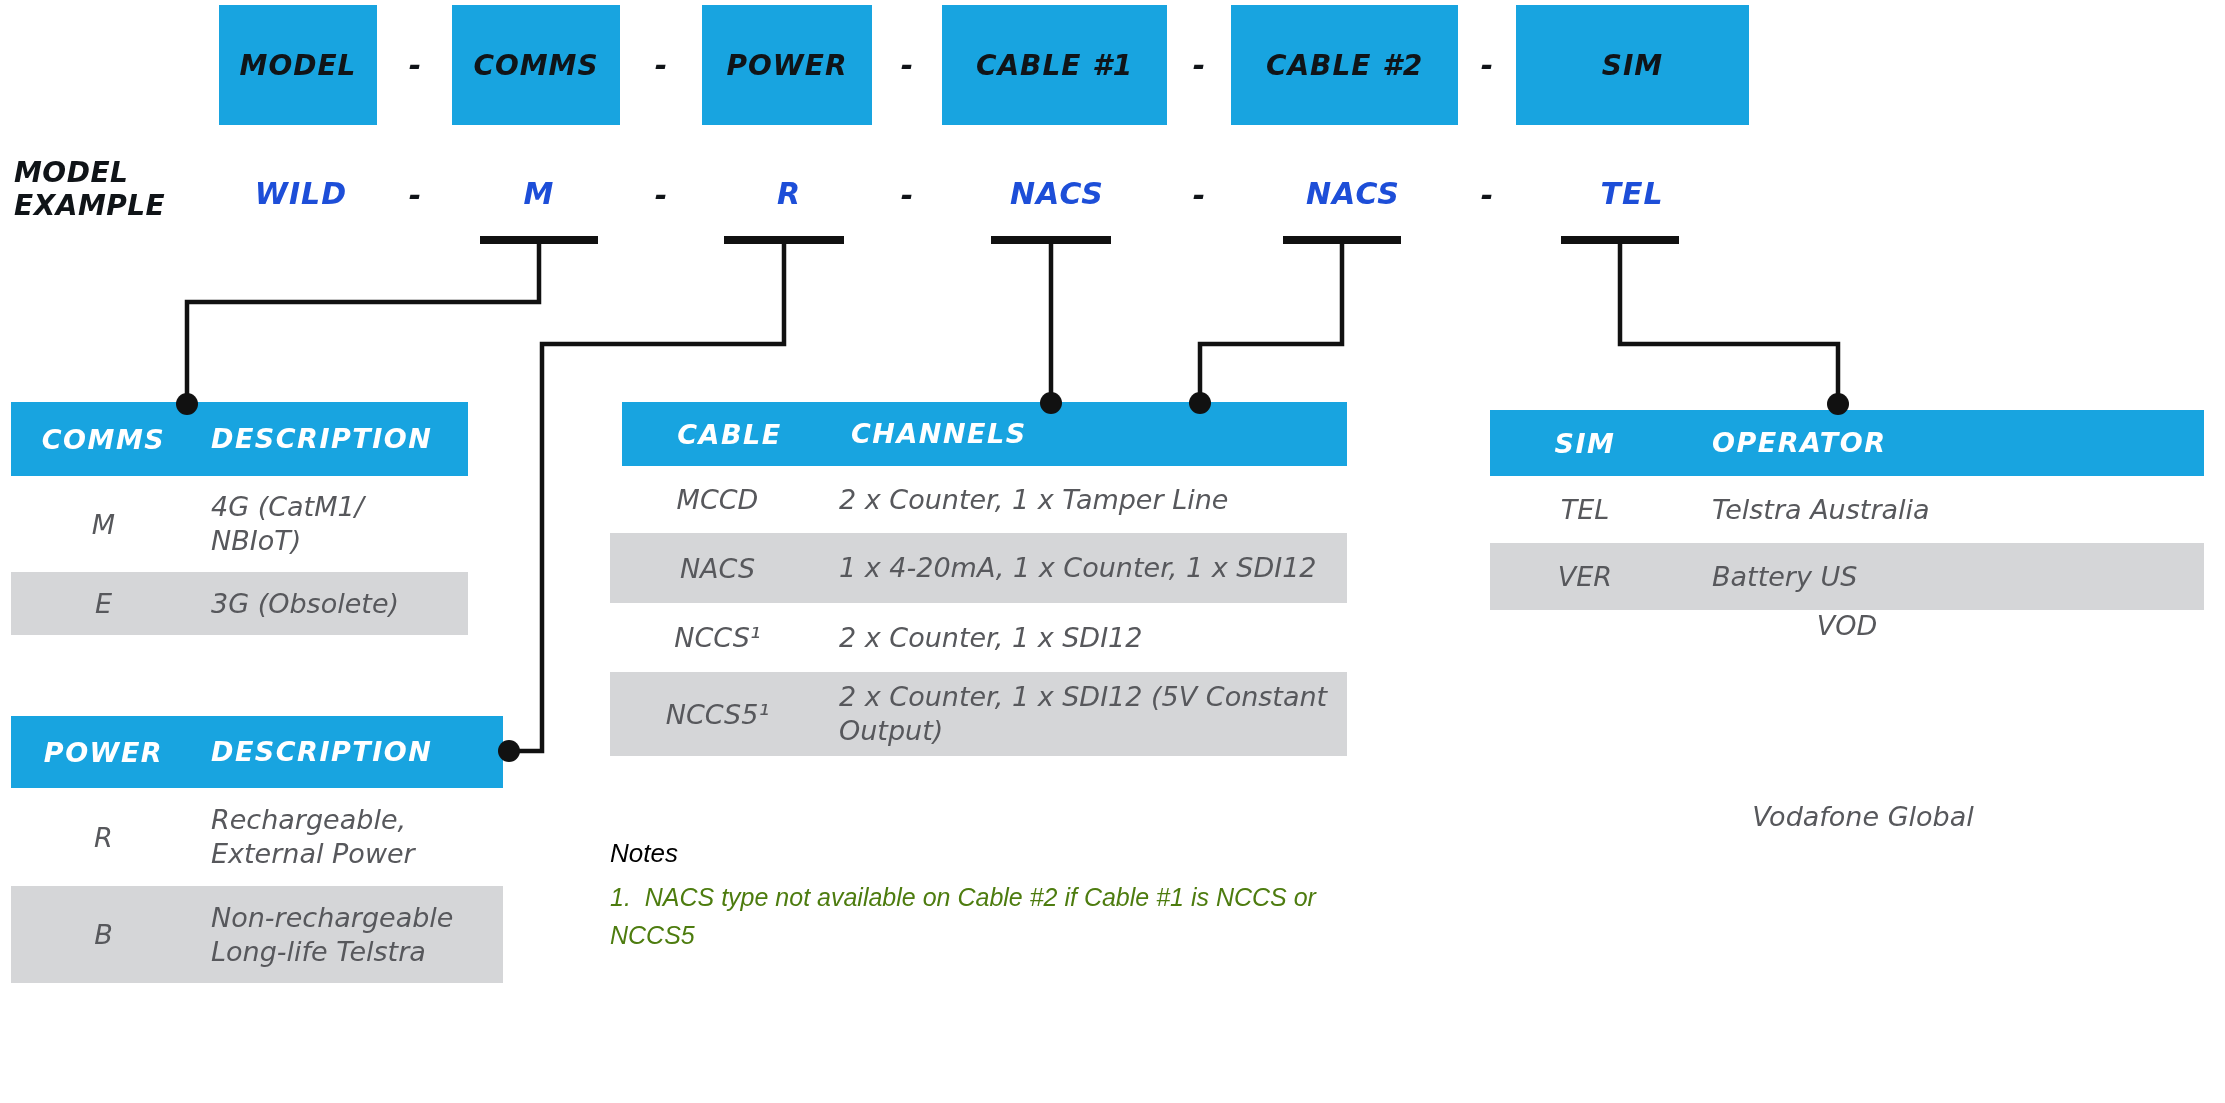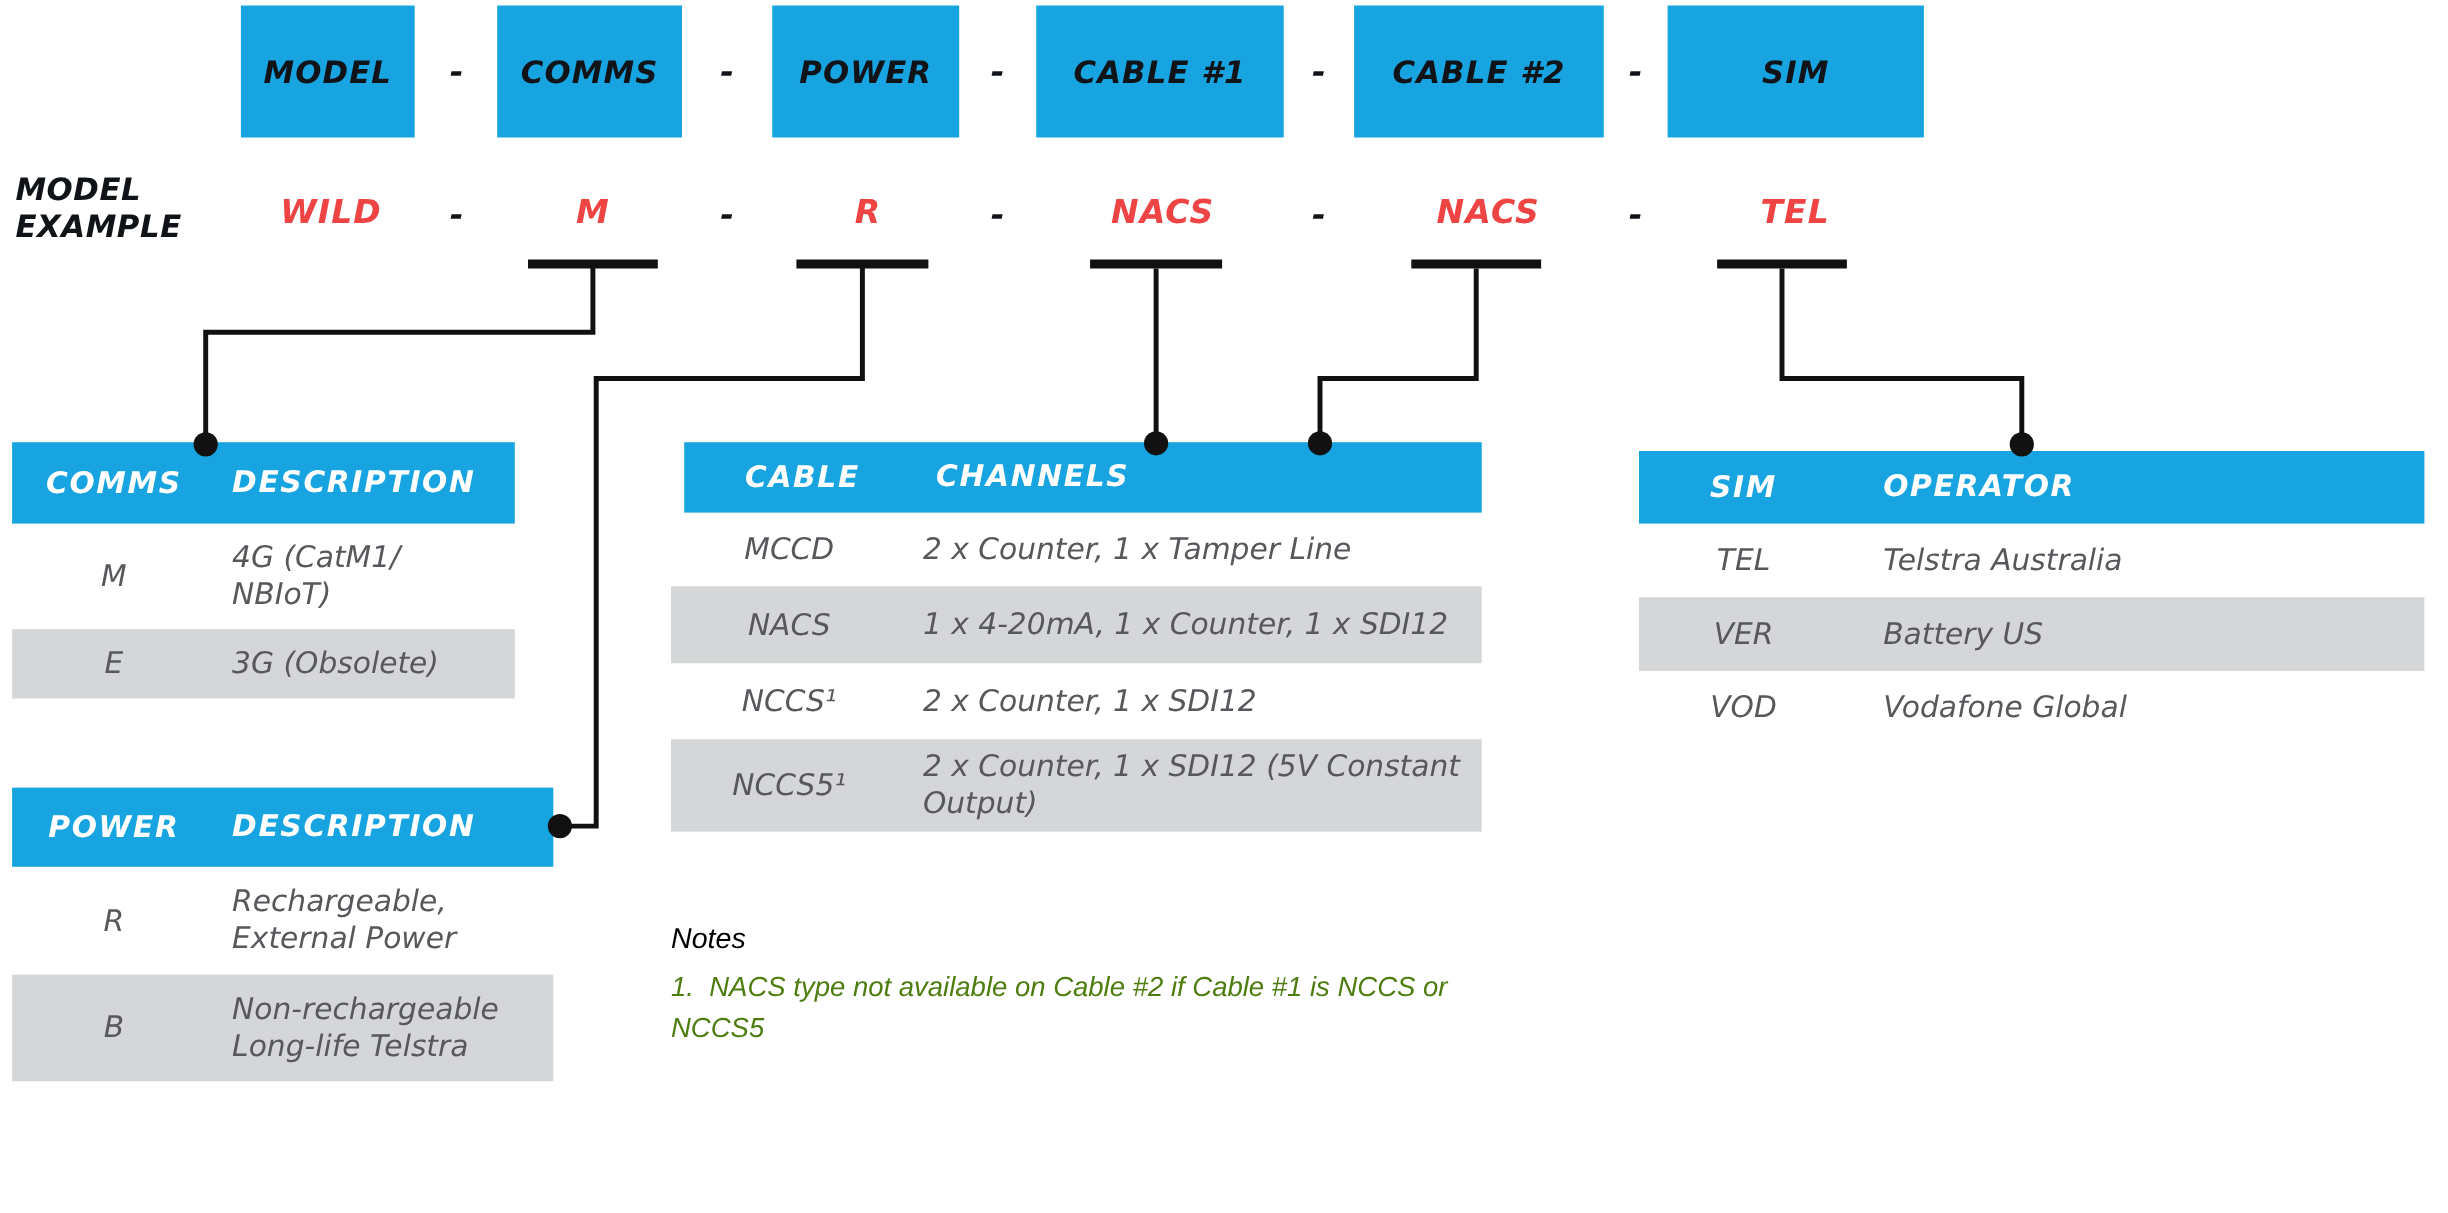--- a/index.html
+++ b/index.html
@@ -19,21 +19,21 @@
     font-weight:bold; font-size:30px; color:#101418;
   }
 
   
   .model-example-label {
     position:absolute; left:14px; top:156px; font-weight:bold; font-size:28px;
     line-height:33px; color:#101418; white-space:pre; letter-spacing:0.5px;
   }
   .example-val {
     position:absolute; top:176px; transform:translateX(-50%);
-    font-weight:bold; font-size:30px; color:#ef4444; letter-spacing:1px;
+    font-weight:bold; font-size:30px; color:#1d4ed8; letter-spacing:1px;
   }
 
   
   .dtable { position:absolute; font-size:27px; color:#57585C; }
   .thead {
     display:flex; align-items:center; background:#18A4E0; color:#ffffff;
     font-weight:bold; letter-spacing:1.5px;
   }
   .trow { display:flex; align-items:center; }
   .trow.gray { background:#D5D6D8; }
@@ -165,21 +165,21 @@
       <div class="c2">OPERATOR</div>
     </div>
     <div class="trow" style="height:67px;">
       <div class="c1">TEL</div>
       <div class="c2">Telstra Australia</div>
     </div>
     <div class="trow gray" style="height:67px;">
       <div class="c1">VER</div>
       <div class="c2">Battery US</div>
     </div>
-    <div class="trow" style="height:67px;">
+    <div class="trow" style="height:67px;flex-direction:column;">
       <div class="c1">VOD</div>
       <div class="c2">Vodafone Global</div>
     </div>
   </div>
 
   <div class="notes-title">Notes</div>
   <div class="notes-body">1.  NACS type not available on Cable #2 if Cable #1 is NCCS or
 NCCS5</div>
 
   <svg class="wires" width="2225" height="1103" viewBox="0 0 2225 1103">

